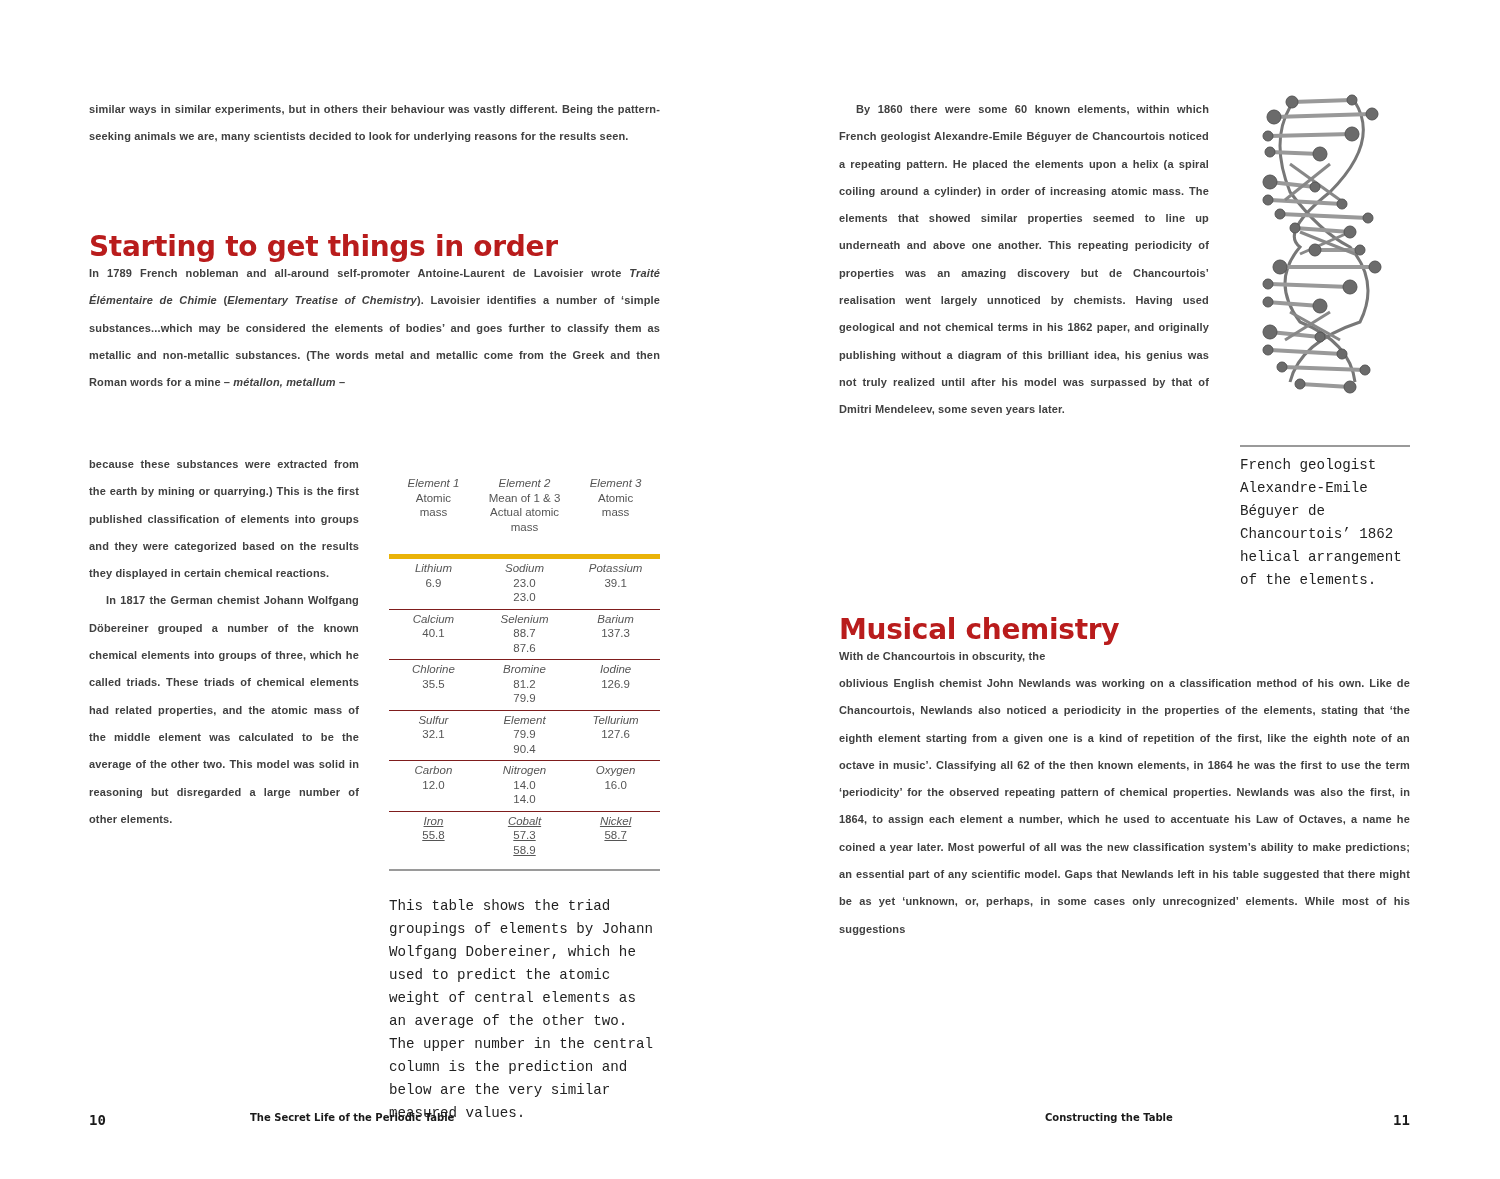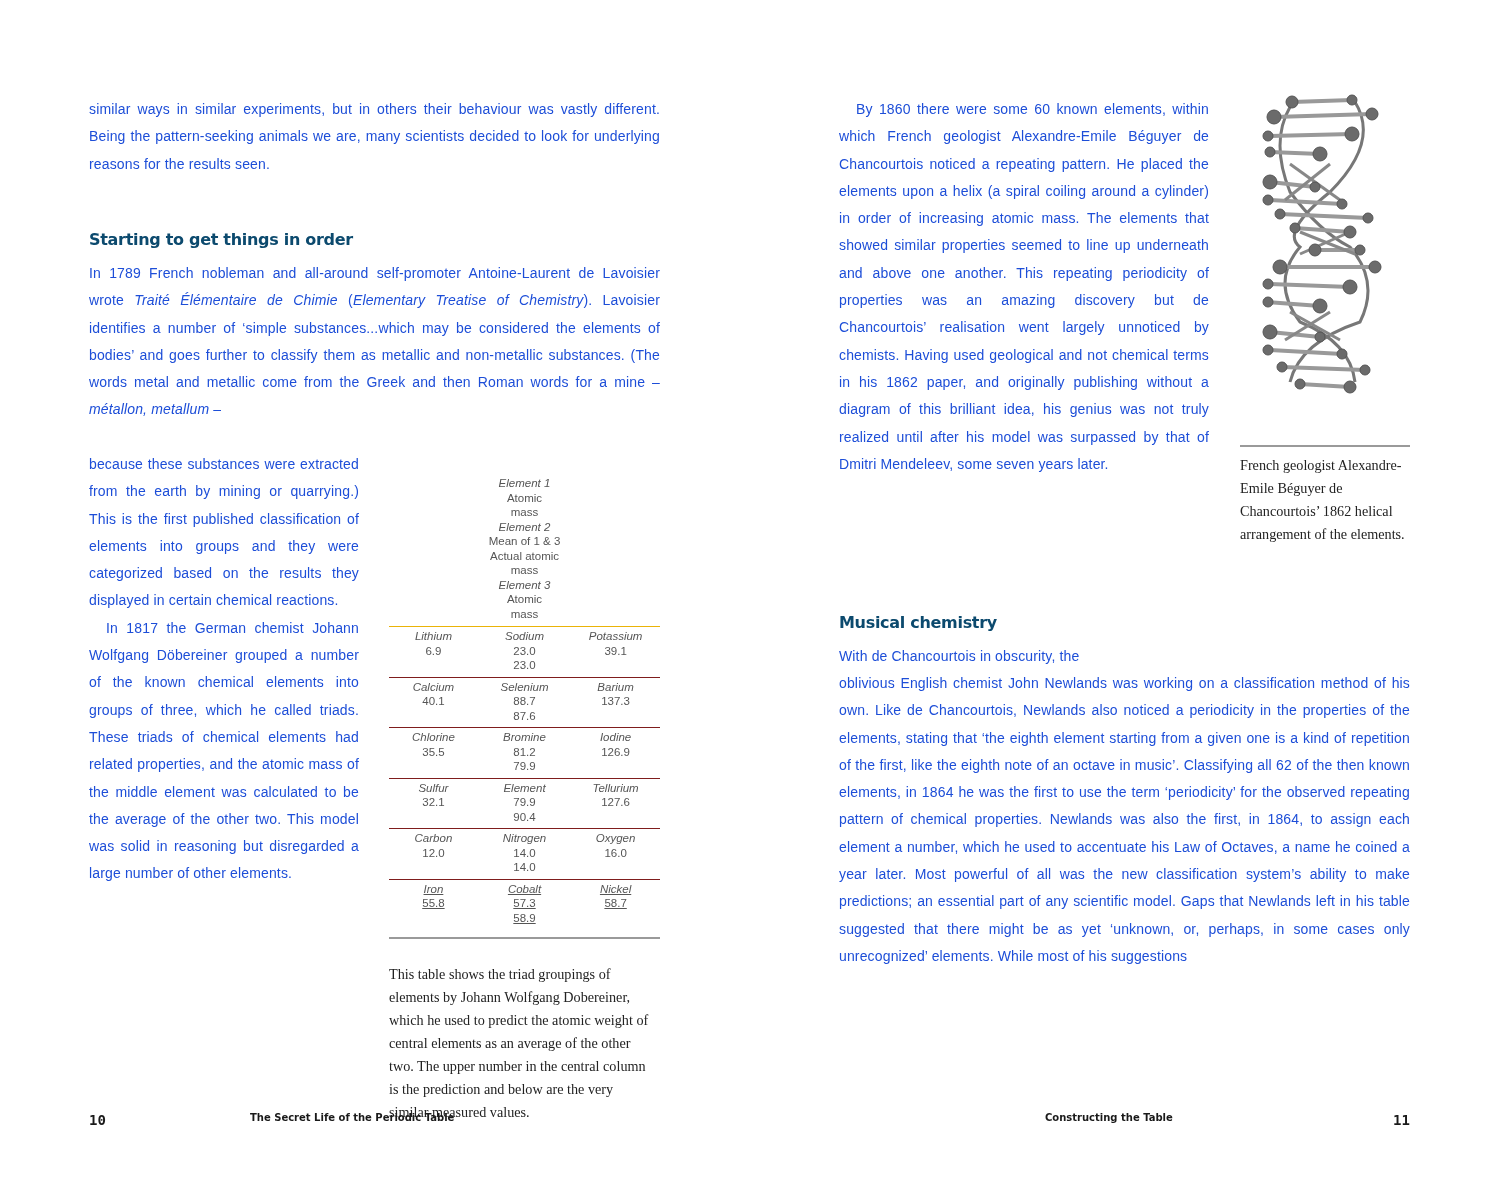--- a/index.html
+++ b/index.html
@@ -1,36 +1,36 @@
 <!DOCTYPE html>
 <html><head>
 <meta charset="utf-8">
 <style>
   html, body { margin:0; padding:0; background:#ffffff; }
   body { width:1500px; height:1179px; position:relative; overflow:hidden;
          font-family:"Liberation Sans", sans-serif; color:#3a3a3a; }
   .page { position:absolute; top:0; height:1179px; }
   .left { left:0; width:750px; }
   .right { left:750px; width:750px; }
-  .body-text { font-size:14px; line-height:27.3px; text-align:justify; color:#1d4ed8; letter-spacing:0.15px; }
+  .body-text { font-size:11px; line-height:27.3px; text-align:justify; color:#404040; letter-spacing:0.15px;font-weight:bold; }
   .body-text p { margin:0; }
   .indent { text-indent:17px; }
-  h2.sec { font-family:"DejaVu Sans", sans-serif; font-weight:bold; font-size:16px; color:#0c4a6e; margin:0; letter-spacing:-0.3px; }
+  h2.sec { font-family:"DejaVu Sans", sans-serif; font-weight:bold; font-size:28px; color:#b91c1c; margin:0; letter-spacing:-0.3px; }
   .footer { position:absolute; top:1112px; font-family:"DejaVu Sans", sans-serif; font-weight:bold; font-size:10px; color:#1a1a1a; }
   .footnum { font-family:"DejaVu Sans Mono", monospace; font-weight:bold; font-size:14px; }
   
   .triad { position:absolute; left:389px; top:474px; width:271px; font-size:11.5px; line-height:14.5px; color:#555; }
   .triad .row { display:flex; border-bottom:1px solid #7f1d1d; padding:2px 0 4px; }
-  .triad .row.head { border-bottom:1px solid #eab308; padding-bottom:5px;flex-direction:column; }
+  .triad .row.head { border-bottom:5px solid #eab308; padding-bottom:20px; }
   .triad .row.last { border-bottom:2px solid #9a9a9a; padding-bottom:12px;text-decoration:underline; }
   .triad .cell { flex:1; text-align:center; }
   .triad .cell.c2 { flex:1.05; }
   .triad i { font-style:italic; display:block; }
   .triad span { display:block; }
-  .caption { font-family:Liberation Serif, serif; font-size:14.2px; line-height:23px; color:#222; }
+  .caption { font-family:Liberation Mono, monospace; font-size:14.2px; line-height:23px; color:#222; }
   .helix-rule { position:absolute; left:1240px; top:445px; width:170px; height:2px; background:#9a9a9a; }
 </style>
 </head>
 <body>
 
 <div class="page left">
   <div class="body-text" style="position:absolute; left:89px; top:96px; width:571px;">
     <p>similar ways in similar experiments, but in others their behaviour was vastly different. Being the pattern-seeking animals we are, many scientists decided to look for underlying reasons for the results seen.</p>
   </div>
 

